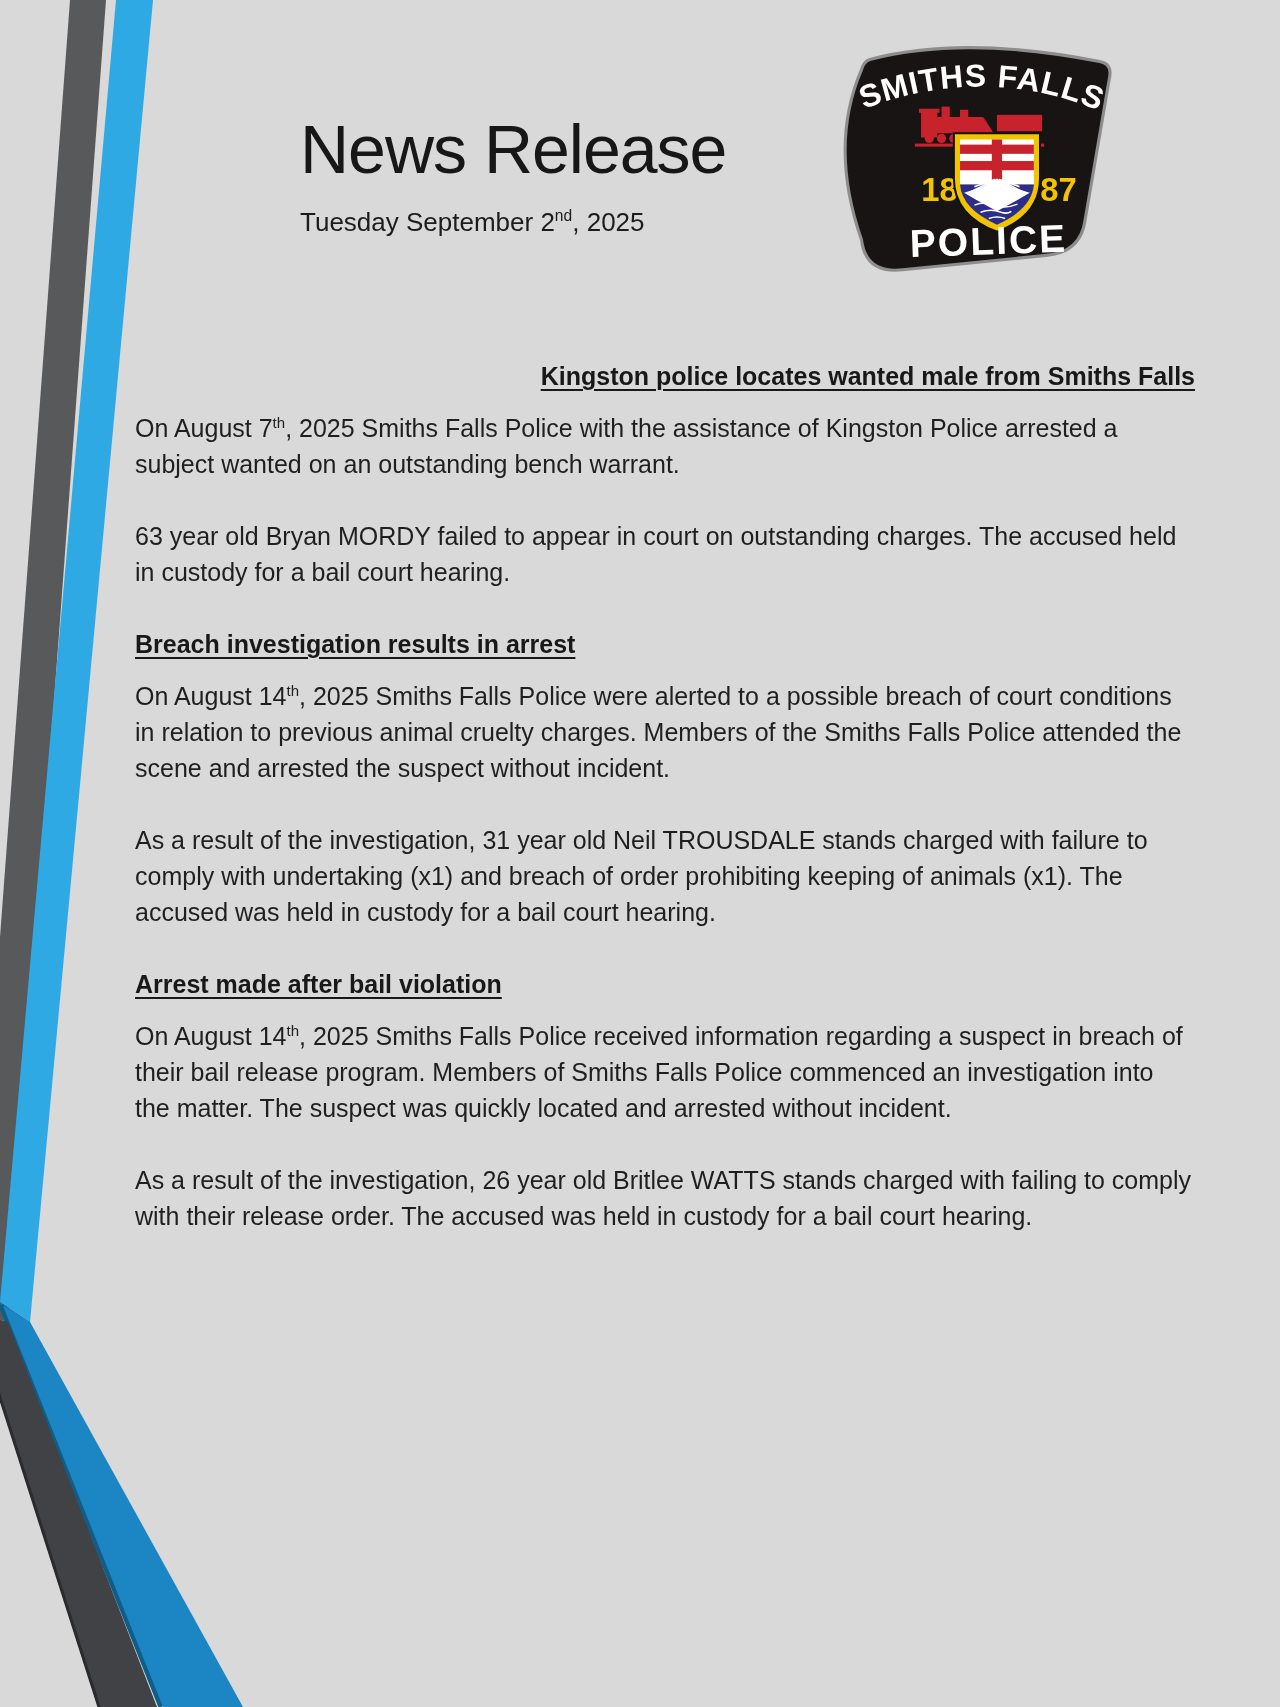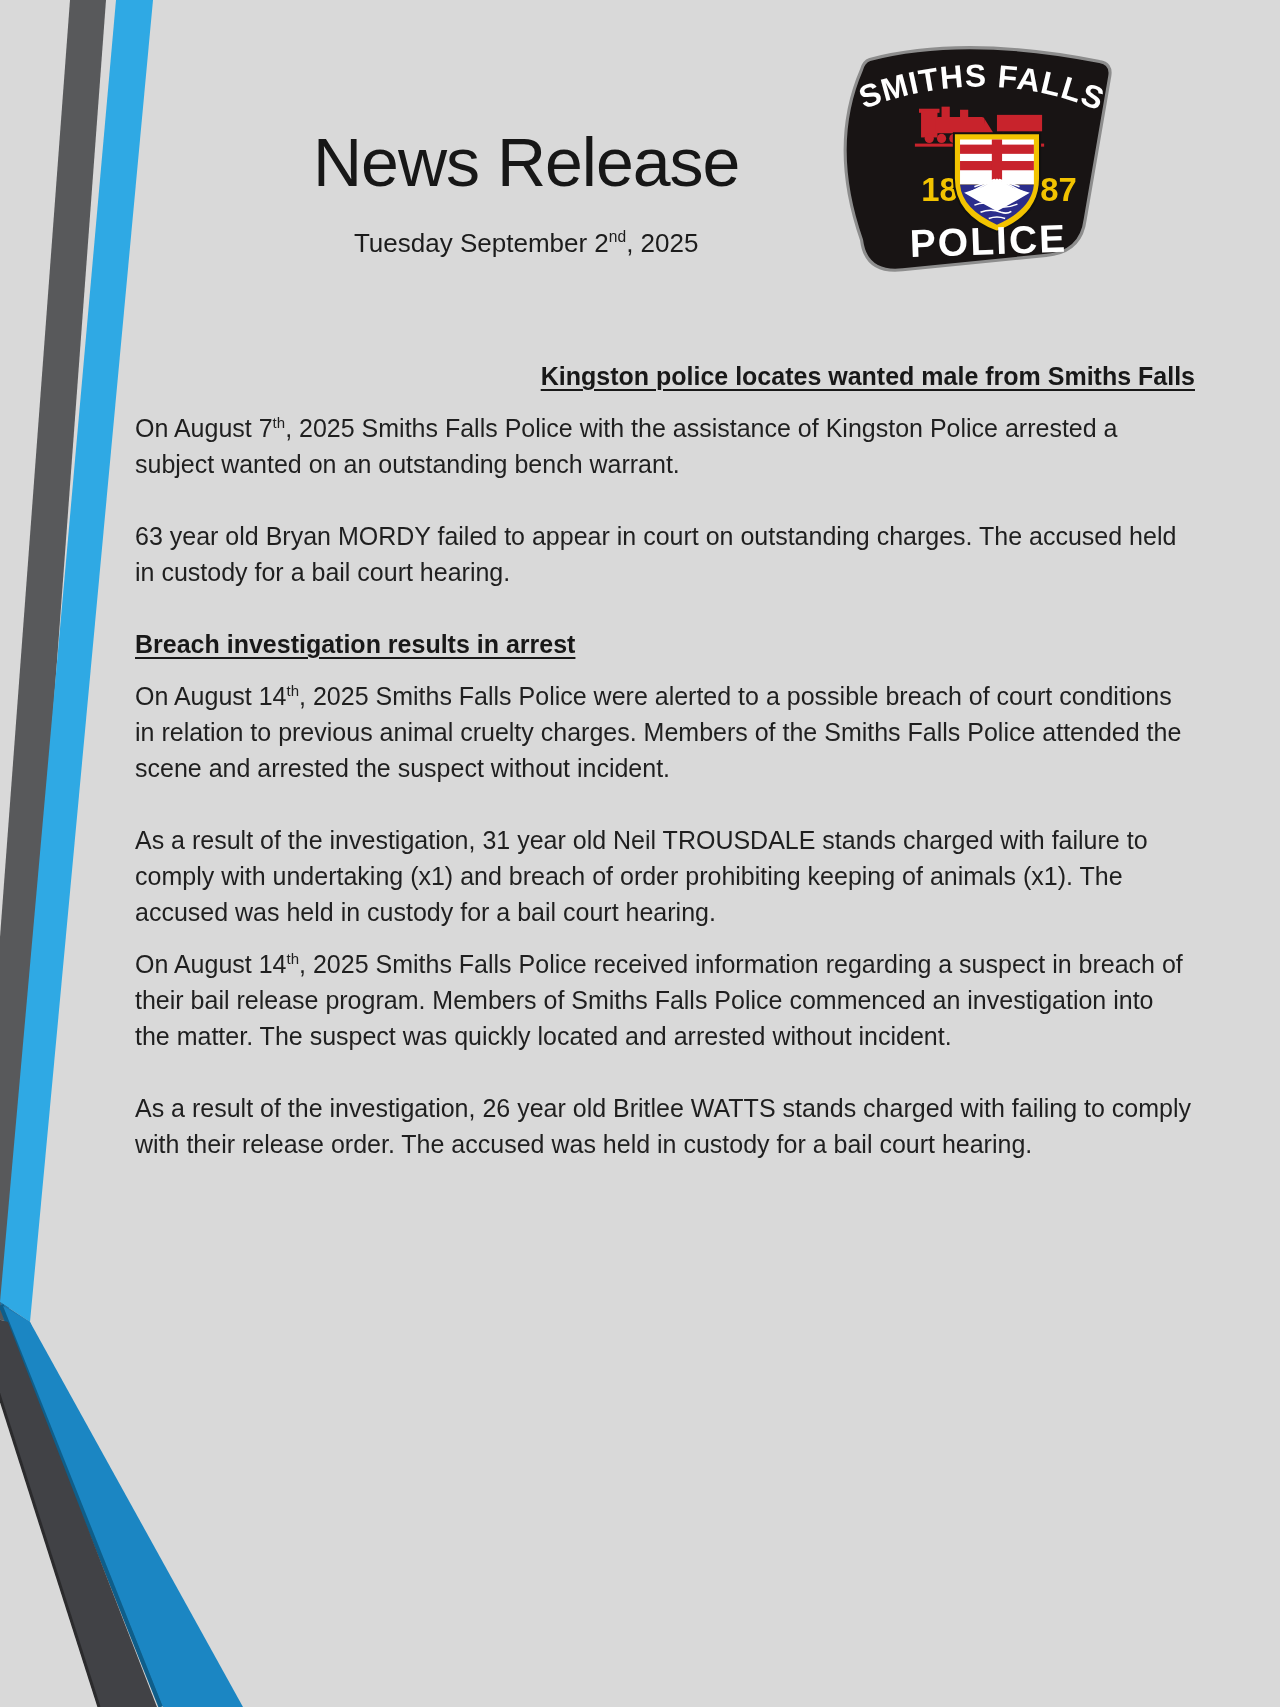--- a/index.html
+++ b/index.html
@@ -17,28 +17,27 @@
     display: block;
   }
   .header {
     position: absolute; left: 300px; top: 112px;
   }
   .title {
     font-size: 68px;
     font-weight: 400;
     letter-spacing: -1px;
     color: #171717;
-    margin: 13px;
+    margin: 0;
     line-height: 1.1;
   }
   .date-line {
-    margin-top: 28px;
+    margin-top: 20px;
     font-size: 26px;
     color: #1c1c1c;
-    text-align: center;
   }
   sup {
     font-size: 0.6em;
     line-height: 0;
     vertical-align: super;
   }
   #badge {
     position: absolute; left: 800px; top: 42px;
     width: 318px; height: 236px;
   }
@@ -144,17 +143,18 @@
     <p><span>63 year old Bryan MORDY failed to appear in court on outstanding charges. The accused held in custody for a bail court hearing.</span><sup></sup><span></span></p>
   </div>
 
   <div class="section">
     <h2>Breach investigation results in arrest</h2>
     <p class="first"><span>On August 14</span><sup>th</sup><span>, 2025 Smiths Falls Police were alerted to a possible breach of court conditions in relation to previous animal cruelty charges. Members of the Smiths Falls Police attended the scene and arrested the suspect without incident.</span></p>
     <p><span>As a result of the investigation, 31 year old Neil TROUSDALE stands charged with failure to comply with undertaking (x1) and breach of order prohibiting keeping of animals (x1). The accused was held in custody for a bail court hearing.</span><sup></sup><span></span></p>
   </div>
 
   <div class="section">
+    <h2>Arrest made after bail violation</h2>
     <p class="first"><span>On August 14</span><sup>th</sup><span>, 2025 Smiths Falls Police received information regarding a suspect in breach of their bail release program. Members of Smiths Falls Police commenced an investigation into the matter. The suspect was quickly located and arrested without incident.</span></p>
     <p><span>As a result of the investigation, 26 year old Britlee WATTS stands charged with failing to comply with their release order. The accused was held in custody for a bail court hearing.</span><sup></sup><span></span></p>
   </div>
 
 </div>
 
 </body></html>

